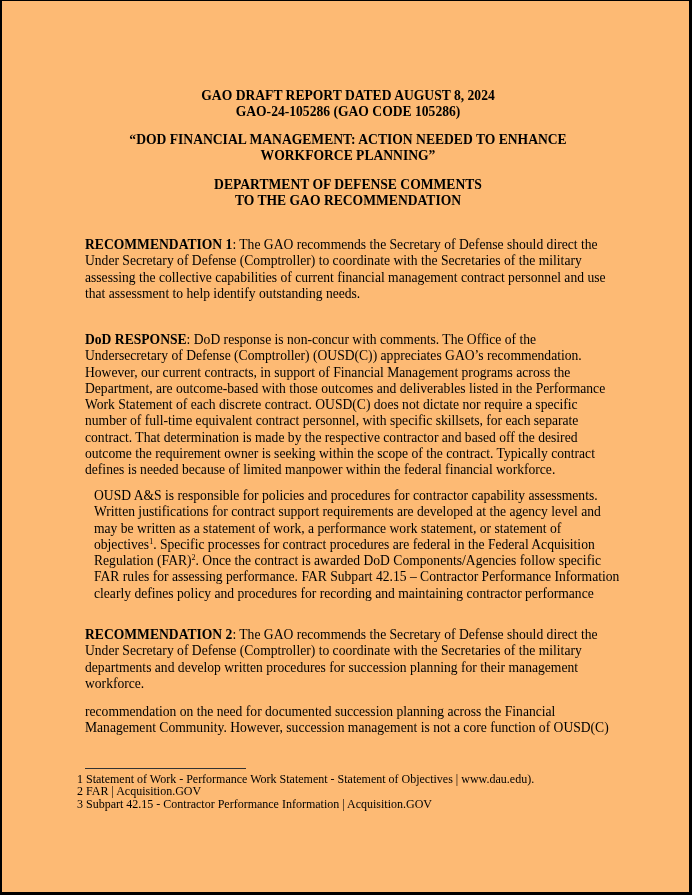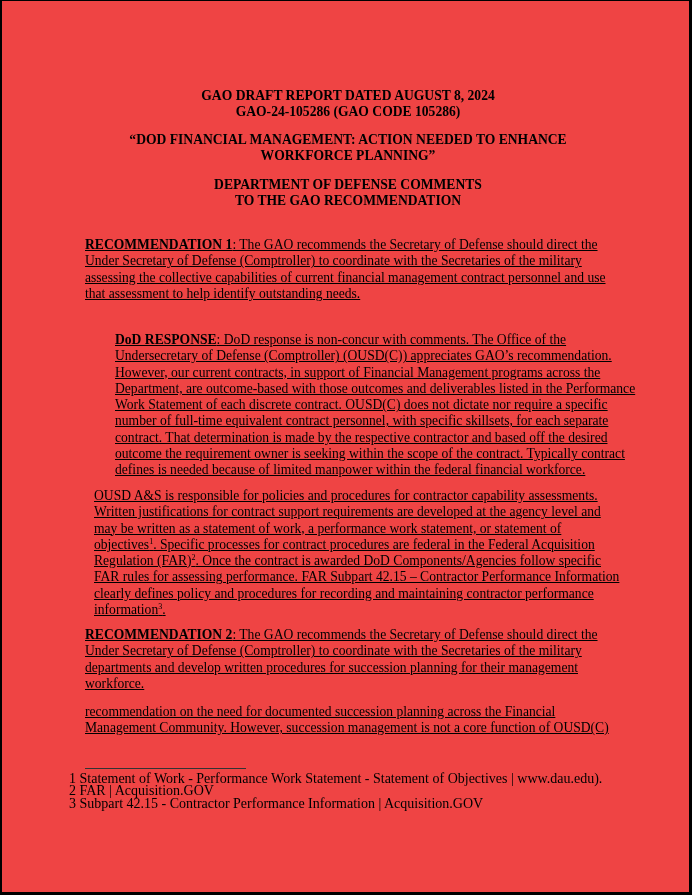--- a/index.html
+++ b/index.html
@@ -19,21 +19,21 @@
       position: absolute;
       left: 0;
       top: 0;
       width: 692px;
       height: 895px;
       box-sizing: border-box;
       border-top: 1px solid #000;
       border-left: 2px solid #000;
       border-right: 3px solid #000;
       border-bottom: 3px solid #000;
-      background: #ef4444;
+      background: #fdba74;
     }
     .heading-block {
       position: absolute;
       left: 0;
       width: 692px;
       text-align: center;
       font-weight: bold;
       font-size: 13.6px;
       line-height: 16px;
     }
@@ -42,43 +42,43 @@
     #hb2 { top: 131px; }
     #hb3 { top: 176px; }
 
     .para {
       position: absolute;
       left: 83px;
       width: 540px;
       font-size: 13.6px;
       line-height: 16.3px;
     }
-    .para .line { white-space: nowrap; display: block; text-decoration: underline; }
+    .para .line { white-space: nowrap; display: block; }
     .para b { font-weight: bold; }
     sup { font-size: 8px; line-height: 0; vertical-align: 5px; }
 
     #p1 { top: 236px; }
-    #p2 { top: 331px; margin-left: 30px; }
+    #p2 { top: 331px; }
     #p3 { top: 487px; margin-left: 9px; }
     #p4 { top: 626px; }
     #p5 { top: 703px; }
 
     .footnote-rule {
       position: absolute;
       left: 83px;
       top: 767px;
       width: 161px;
       height: 1px;
       background: #333;
     }
     .footnotes {
       position: absolute;
-      left: 67px;
+      left: 75px;
       top: 772px;
-      font-size: 14px;
+      font-size: 12px;
       line-height: 12.3px;
     }
     .footnotes div { white-space: nowrap; }
   </style>
 </head>
 <body>
 
 <div class="page">
 
   <div class="heading-block" id="hb1">
@@ -116,21 +116,20 @@
   </div>
 
   <div class="para" id="p3">
     <span class="line">OUSD A&amp;S is responsible for policies and procedures for contractor capability assessments.</span>
     <span class="line">Written justifications for contract support requirements are developed at the agency level and</span>
     <span class="line">may be written as a statement of work, a performance work statement, or statement of</span>
     <span class="line"><span>objectives</span><sup>1</sup><span>.  Specific processes for contract procedures are federal in the Federal Acquisition</span></span>
     <span class="line"><span>Regulation (FAR)</span><sup>2</sup><span>.  Once the contract is awarded DoD Components/Agencies follow specific</span></span>
     <span class="line">FAR rules for assessing performance. FAR Subpart 42.15 – Contractor Performance Information</span>
     <span class="line">clearly defines policy and procedures for recording and maintaining contractor performance</span>
-    <span class="line"><span>information</span><sup>3</sup><span>.</span></span>
   </div>
 
   <div class="para" id="p4">
     <span class="line"><b>RECOMMENDATION 2</b><span>:  The GAO recommends the Secretary of Defense should direct the</span></span>
     <span class="line">Under Secretary of Defense (Comptroller) to coordinate with the Secretaries of the military</span>
     <span class="line">departments and develop written procedures for succession planning for their management</span>
     <span class="line">workforce.</span>
   </div>
 
   <div class="para" id="p5">

